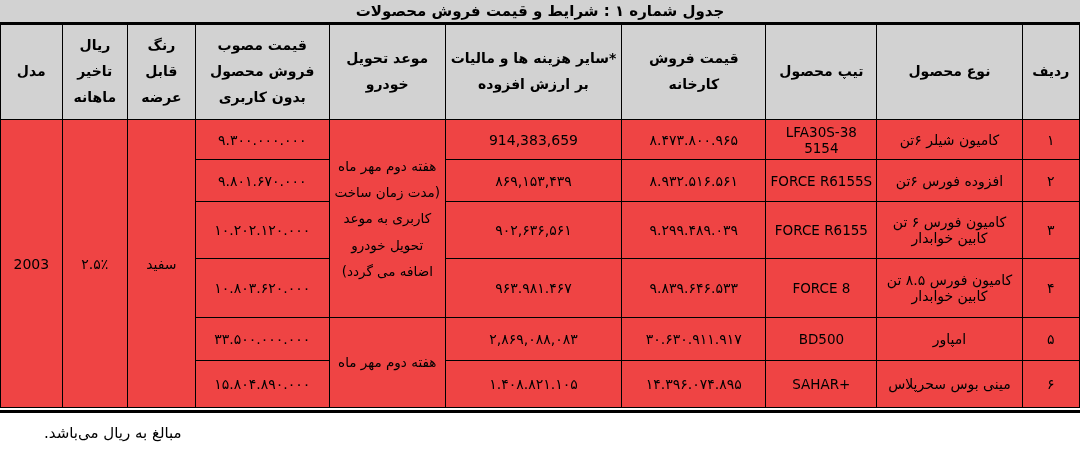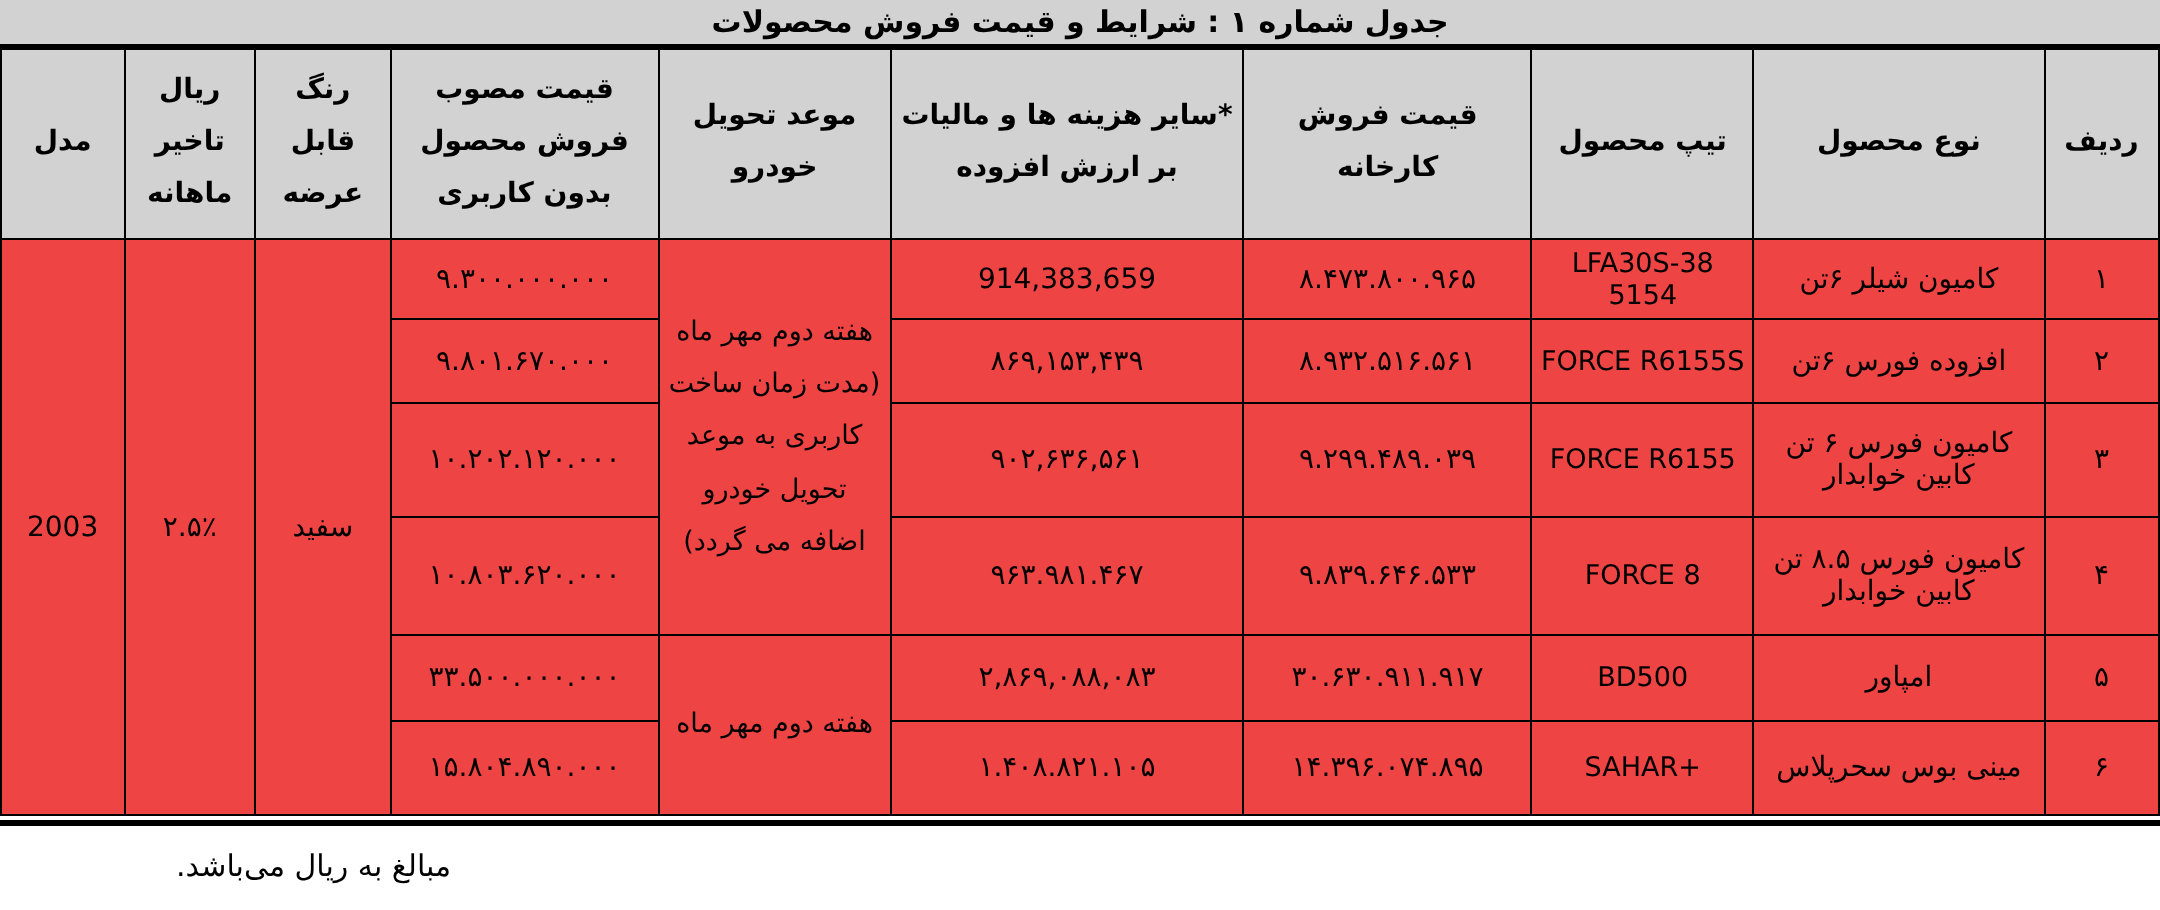--- a/index.html
+++ b/index.html
@@ -30,21 +30,21 @@
   }
   .price-table td{font-size:14px;background:#ef4444;}
   .num{direction:ltr;unicode-bidi:isolate;}
   td.ltr-cell{direction:ltr;font-size:13.5px;text-align:center;}
   td.delivery-cell{font-size:13.5px;line-height:1.95;}
   tr.r1{height:40px;} tr.r2{height:42px;} tr.r3{height:57px;}
   tr.r4{height:59px;} tr.r5{height:43px;} tr.r6{height:47px;}
   .bottom-rule{height:3px;background:#000;margin-top:2px;width:1080px;}
   .footnote{
     margin:11px 0 0 0;direction:rtl;text-align:left;
-    padding-left:88px;font-size:15px;
+    padding-left:44px;font-size:15px;
   }
   .footnote span{direction:rtl;unicode-bidi:isolate;}
 </style>
 </head>
 <body>
 
 <div class="sheet">
 
   <div class="title-bar">جدول شماره ۱ : شرایط و قیمت فروش محصولات</div>
 

